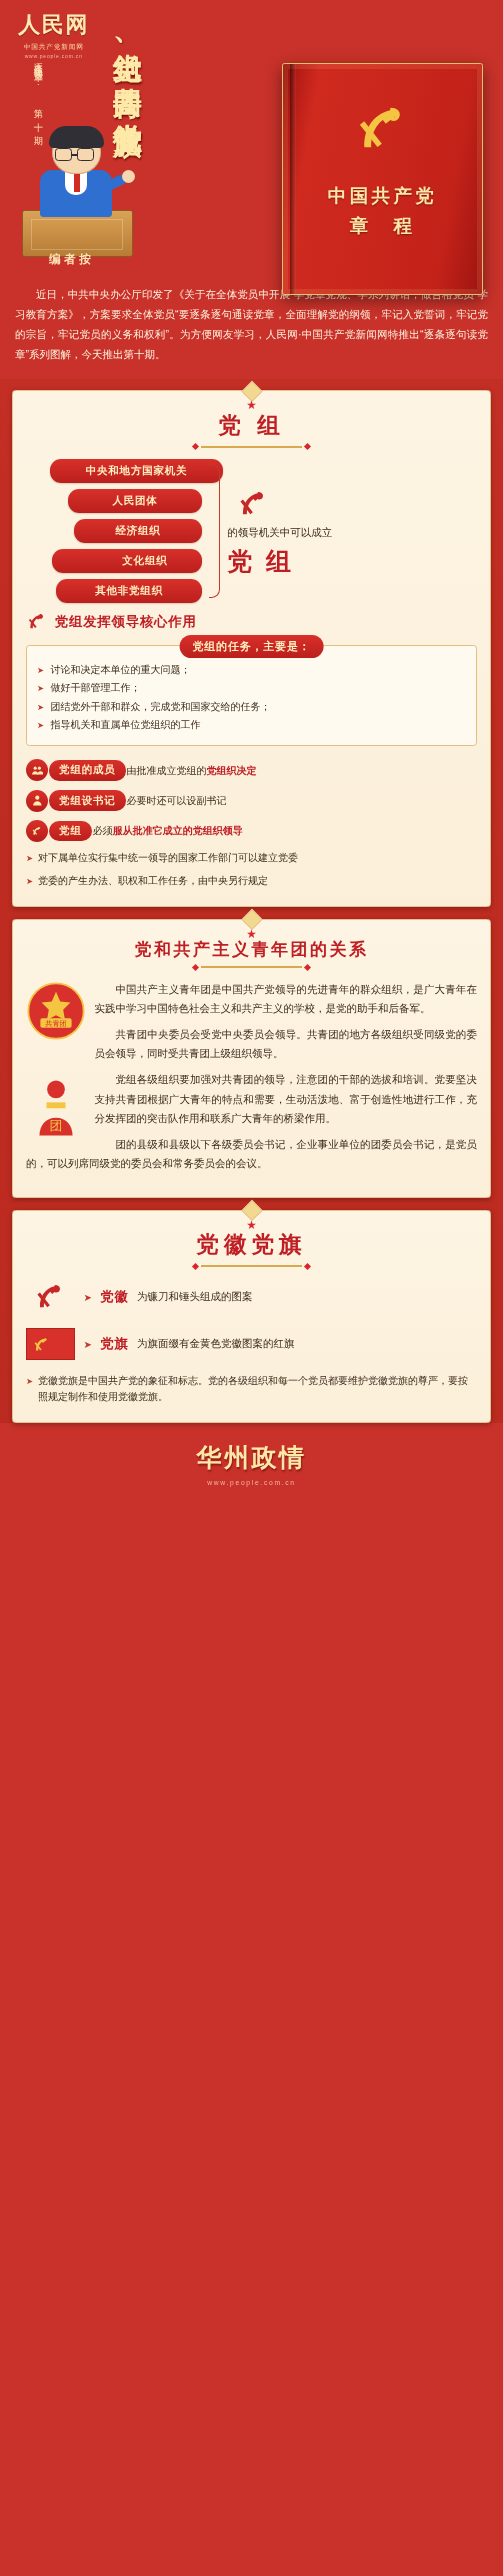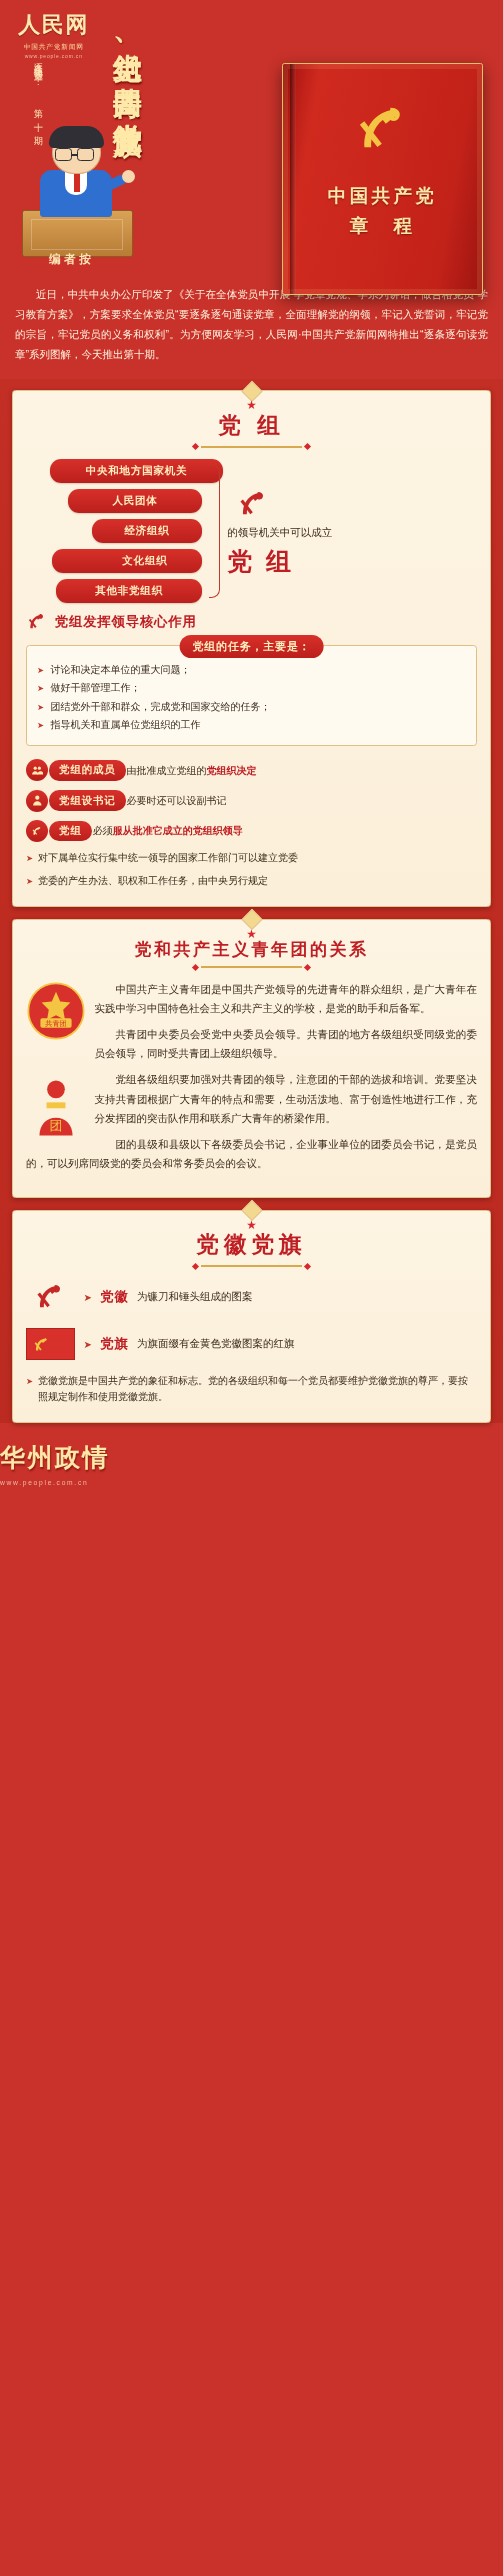--- a/index.html
+++ b/index.html
@@ -219,21 +219,21 @@
     font-size: 10.5px;
     font-weight: bold;
     text-align: center;
     padding: 5px 3.4px;
     border-radius: 11px;
     letter-spacing: 0.8px;
     box-shadow: 0 0.8px 1.7px rgba(0,0,0,.2);
   }
   .org-item.w1 { width: 173px; margin-left: 24px; }
   .org-item.w2 { width: 134px; align-self:flex-end; }
-  .org-item.w3 { width: 110px; align-self:flex-end; }
+  .org-item.w3 { width: 128px; align-self:flex-end; }
   .org-item.w4 { width: 150px; align-self:flex-end;padding-left:39px; }
   .org-item.w5 { width: 146px; align-self:flex-end;margin-left:36px; }
   .org-brace {
     width: 11.7px;
     align-self: stretch;
     border-top: 1.7px solid #c0392b;
     border-right: 1.7px solid #c0392b;
     border-bottom: 1.7px solid #c0392b;
     border-radius: 0 8.4px 8.4px 0;
     margin: 5px 0;
@@ -388,20 +388,21 @@
   .flag-mini {
     width: 49px; height: 32px;
     background: #d8302a;
     border: 0.8px solid #b0221c;
     position: relative;
   }
 
   
   .footer {
     padding: 18.5px 0 22px 0;
+    text-align: center;
     background: #c8322a;
   }
   .footer-logo {
     color: #ffe9a8;
     font-size: 25px;
     font-weight: bold;
     letter-spacing: 2.5px;
     text-shadow: 0.8px 1.7px 1.7px rgba(90,0,0,.5);
   }
   .footer-url {

